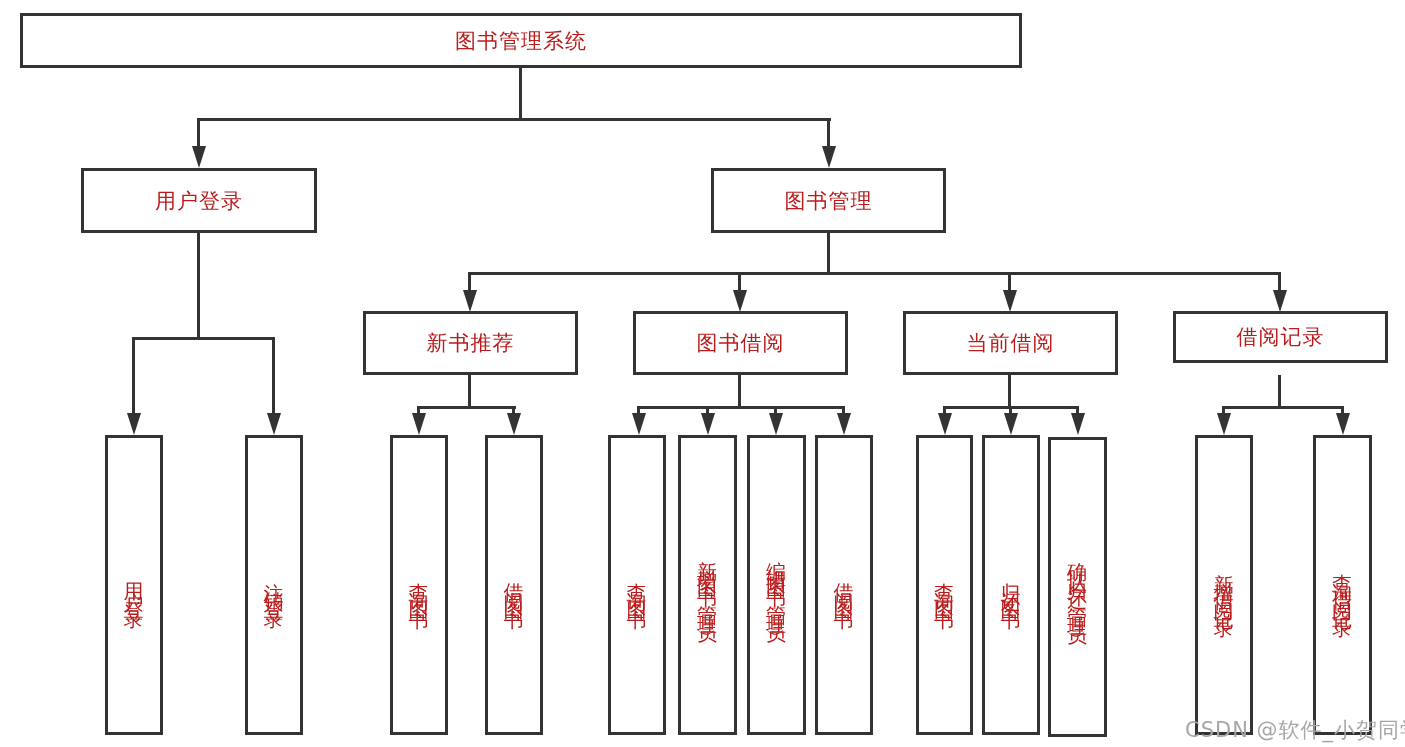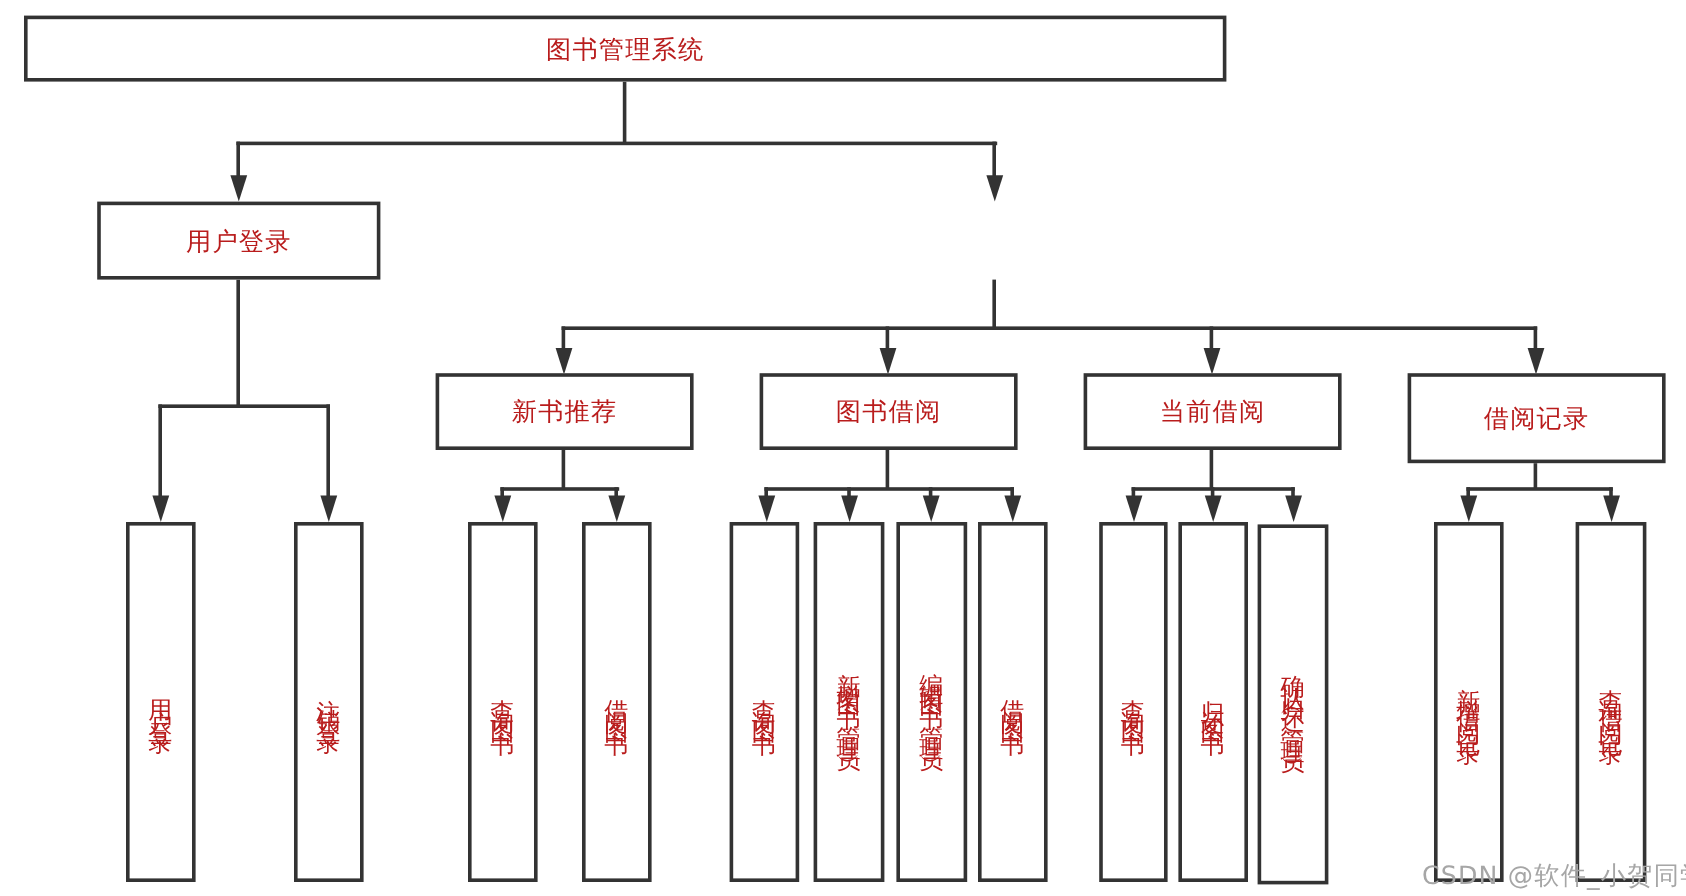--- a/index.html
+++ b/index.html
@@ -111,28 +111,29 @@
   <div class="hline" style="left:1222px;top:406px;width:122px;"></div>
   <div class="vline" style="left:1222px;top:406px;height:9px;"></div>
   <div class="ah" style="left:1217px;top:413px;"></div>
   <div class="vline" style="left:1341px;top:406px;height:9px;"></div>
   <div class="ah" style="left:1336px;top:413px;"></div>
 
   <div class="node" style="left:20px;top:13px;width:1002px;height:55px;">图书管理系统</div>
 
   <div class="node" style="left:81px;top:168px;width:236px;height:65px;">用户登录</div>
 
+  <div class="node" style="left:711px;top:168px;width:235px;height:65px;">图书管理</div>
 
   <div class="node" style="left:363px;top:311px;width:215px;height:64px;font-family:Liberation Mono, monospace;">新书推荐</div>
 
   <div class="node" style="left:903px;top:311px;width:215px;height:64px;">当前借阅</div>
 
   <div class="node" style="left:633px;top:311px;width:215px;height:64px;">图书借阅</div>
 
-  <div class="node" style="left:1173px;top:311px;width:215px;height:75px;">借阅记录</div>
+  <div class="node" style="left:1173px;top:311px;width:215px;height:52px;">借阅记录</div>
 
   <div class="node v-node" style="left:105px;top:435px;width:58px;height:300px;">用户登录</div>
   <div class="node v-node" style="left:245px;top:435px;width:58px;height:300px;">注销登录</div>
 
   <div class="node v-node" style="left:390px;top:435px;width:58px;height:300px;">查询图书</div>
   <div class="node v-node" style="left:485px;top:435px;width:58px;height:300px;">借阅图书</div>
 
   <div class="node v-node" style="left:608px;top:435px;width:58px;height:300px;">查询图书</div>
   <div class="node v-node" style="left:678px;top:435px;width:59px;height:300px;">新增图书（管理员）</div>
   <div class="node v-node" style="left:747px;top:435px;width:59px;height:300px;">编辑图书（管理员）</div>

